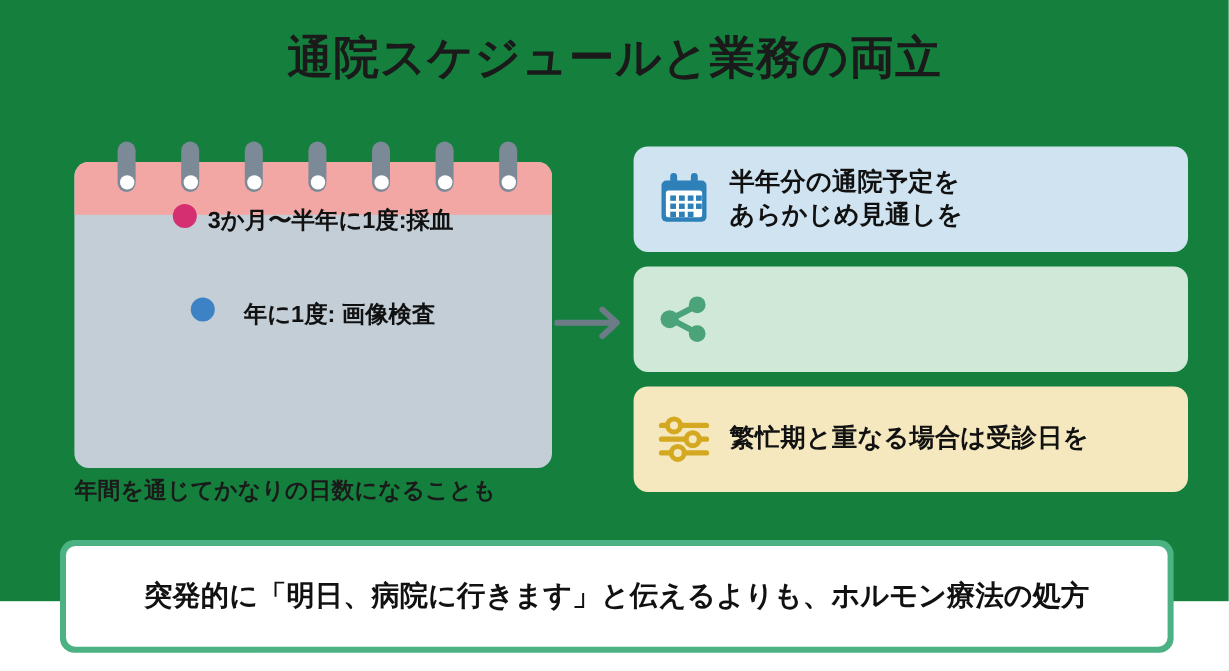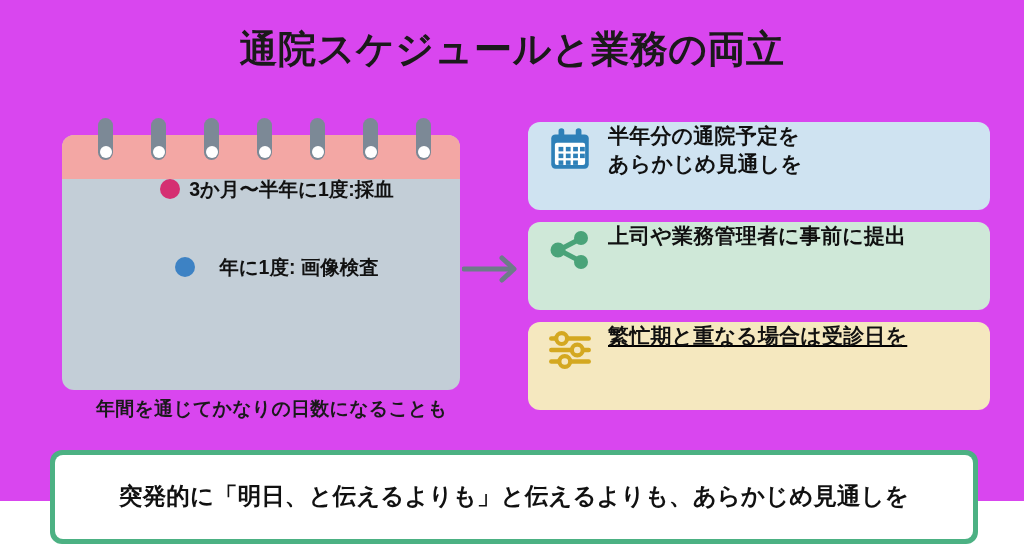--- a/index.html
+++ b/index.html
@@ -9,21 +9,21 @@
     height: 559px;
     background: #ffffff;
     font-family: "Liberation Sans", "DejaVu Sans", sans-serif;
     overflow: hidden;
   }
 
   #page {
     position: relative;
     width: 1024px;
     height: 501px;
-    background: #d946ef;
+    background: #15803d;
   }
 
   
   .title {
     position: absolute;
     top: 28px;
     left: 0;
     width: 1024px;
     text-align: center;
     font-size: 38px;
@@ -110,25 +110,24 @@
     top: 50%;
     transform: translate(-50%, -50%);
     width: 21px;
     height: 21px;
     border-radius: 50%;
   }
 
   
   .cal-label-row {
     position: absolute;
-    left: 24px;
+    left: 8px;
     width: 382px;
     height: 38px;
     display: flex;
-    align-items: center;
     justify-content: center;
     gap: 9px;
     z-index: 2;
     pointer-events: none;
   }
   .cal-label-row .lbl {
     font-size: 19.5px;
     font-weight: 700;
     color: #111111;
     white-space: nowrap;
@@ -144,42 +143,41 @@
   .row-e { top: 208px; }
 
   .cal-caption {
     position: absolute;
     left: 62px;
     top: 396px;
     font-size: 19px;
     font-weight: 700;
     color: #1a1a1a;
     letter-spacing: 0.2px;
-    margin-left: 34px;
   }
 
   
   .arrow {
     position: absolute;
     left: 462px;
     top: 252px;
     width: 62px;
     height: 34px;
   }
 
   
   .panels {
     position: absolute;
     left: 528px;
     top: 122px;
     width: 462px;
   }
   .panel {
     display: flex;
-    align-items: flex-start;
+    align-items: center;
     border-radius: 12px;
     margin-bottom: 12px;
     padding: 0 14px;
     height: 88px;
   }
   .panel-icon {
     flex: 0 0 auto;
     width: 56px;
     height: 56px;
     display: flex;
@@ -362,26 +360,23 @@
     <div class="panel panel-green" style="background: rgb(207, 232, 216);">
       <div class="panel-icon">
         <svg width="48" height="48" viewBox="0 0 48 48" aria-hidden="true">
           <line x1="13" y1="24" x2="34" y2="13" stroke="#4aa379" stroke-width="5" stroke-linecap="round"></line>
           <line x1="13" y1="24" x2="34" y2="35" stroke="#4aa379" stroke-width="5" stroke-linecap="round"></line>
           <circle cx="12" cy="24" r="7.5" fill="#4aa379"></circle>
           <circle cx="35" cy="12" r="7" fill="#4aa379"></circle>
           <circle cx="35" cy="36" r="7" fill="#4aa379"></circle>
         </svg>
       </div>
-      <div class="panel-text">
-        <div>上司や業務管理者に事前に提出</div>
-      </div>
-    </div>
-
-    <div class="panel panel-yellow" style="background: rgb(245, 232, 191); text-decoration: underline;">
+    </div>
+
+    <div class="panel panel-yellow" style="background: rgb(245, 232, 191);">
       <div class="panel-icon">
         <svg width="50" height="50" viewBox="0 0 48 48" aria-hidden="true">
           <g stroke="#d4a820" stroke-width="4.2" stroke-linecap="round" fill="none">
             <line x1="6" y1="13" x2="42" y2="13"></line>
             <line x1="6" y1="24" x2="42" y2="24"></line>
             <line x1="6" y1="35" x2="42" y2="35"></line>
           </g>
           <circle cx="16" cy="13" r="5.2" fill="#f5e8bf" stroke="#d4a820" stroke-width="4"></circle>
           <circle cx="31" cy="24" r="5.2" fill="#f5e8bf" stroke="#d4a820" stroke-width="4"></circle>
           <circle cx="19" cy="35" r="5.2" fill="#f5e8bf" stroke="#d4a820" stroke-width="4"></circle>
@@ -389,17 +384,17 @@
       </div>
       <div class="panel-text">
         <div>繁忙期と重なる場合は受診日を</div>
       </div>
     </div>
 
   </div>
 
   <div class="callout" style="background: rgb(76, 177, 131);">
     <div class="callout-inner">
-      <div class="callout-line">突発的に「明日、と伝えるよりも」と伝えるよりも、あらかじめ見通しを</div>
+      <div class="callout-line">突発的に「明日、病院に行きます」と伝えるよりも、ホルモン療法の処方</div>
     </div>
   </div>
 
 </div>
 
 </body></html>

